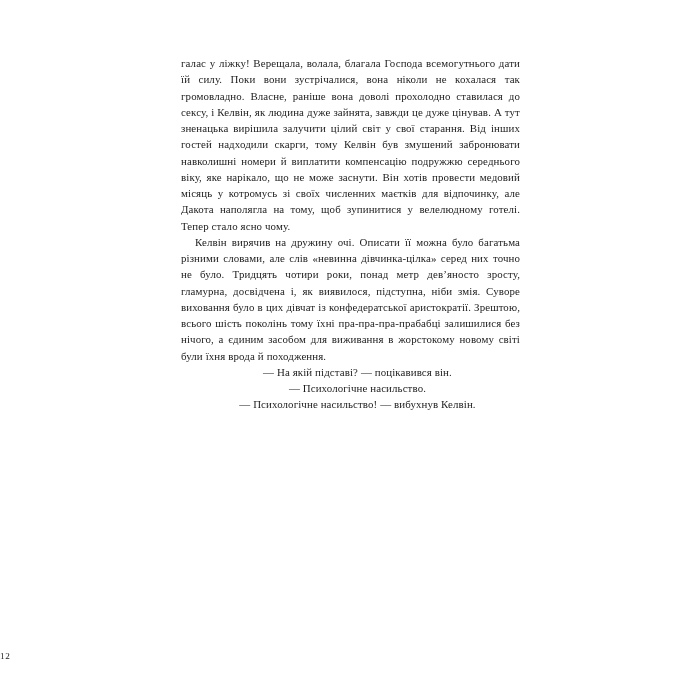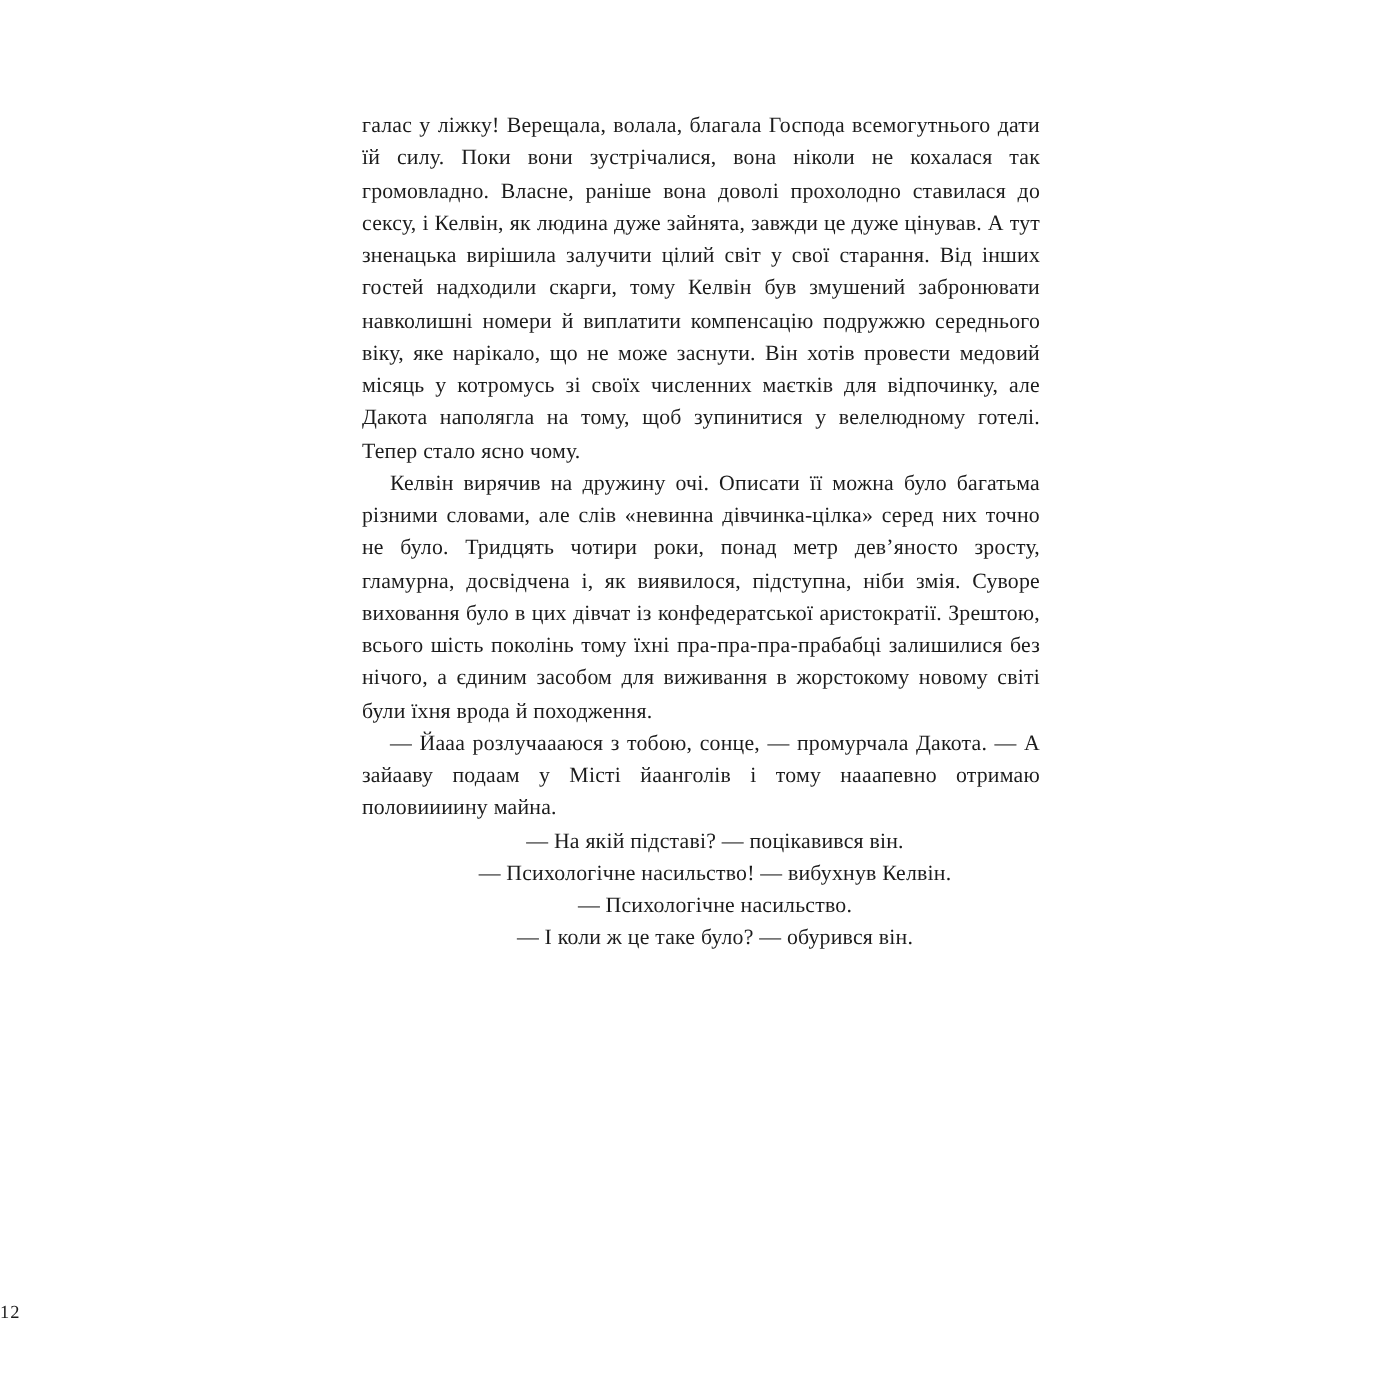--- a/index.html
+++ b/index.html
@@ -75,22 +75,20 @@
   }
 </style>
 </head>
 <body>
 
 <div id="page">
 
   <div id="text-block">
       <p class="para no-indent"><span>галас у ліжку! Верещала, волала, благала Господа всемогутнього дати їй силу. Поки вони зустрічалися, вона ніколи не кохалася так громовладно. Власне, раніше вона доволі прохолодно ставилася до сексу, і Келвін, як людина дуже зайнята, завжди це дуже цінував. А тут зненацька вирішила залучити цілий світ у свої старання. Від інших гостей надходили скарги, тому Келвін був змушений забронювати навколишні номери й виплатити компенсацію подружжю середнього віку, яке нарікало, що не може заснути. Він хотів провести медовий місяць у котромусь зі своїх численних маєтків для відпочинку, але Дакота наполягла на тому, щоб зупинитися у велелюдному готелі. Тепер стало ясно чому.</span></p>
       <p class="para"><span>Келвін вирячив на дружину очі. Описати її можна було багатьма різними словами, але слів «невинна дівчинка-цілка» серед них точно не було. Тридцять чотири роки, понад метр дев’яносто зросту, гламурна, досвідчена і, як виявилося, підступна, ніби змія. Суворе виховання було в цих дівчат із конфедератської аристократії. Зрештою, всього шість поколінь тому їхні пра-пра-пра-прабабці залишилися без нічого, а єдиним засобом для виживання в жорстокому новому світі були їхня врода й походження.</span></p>
-      <p class="para"><span>— Йааа розлучаааюся з тобою, сонце, — промурчала Дакота. — А зайааву подаам у Місті йаанголів і тому нааапевно отримаю половиииину майна.</span></p>
       <p class="dialogue"><span>— На якій підставі? — поцікавився він.</span></p>
+      <p class="dialogue"><span>— Психологічне насильство.</span></p>
       <p class="dialogue"><span>— Психологічне насильство! — вибухнув Келвін.</span></p>
-      <p class="dialogue"><span>— Психологічне насильство.</span></p>
-      <p class="dialogue"><span>— І коли ж це таке було? — обурився він.</span></p>
     </div>
 
   <div id="folio">12</div>
 
 </div>
 
 </body></html>

